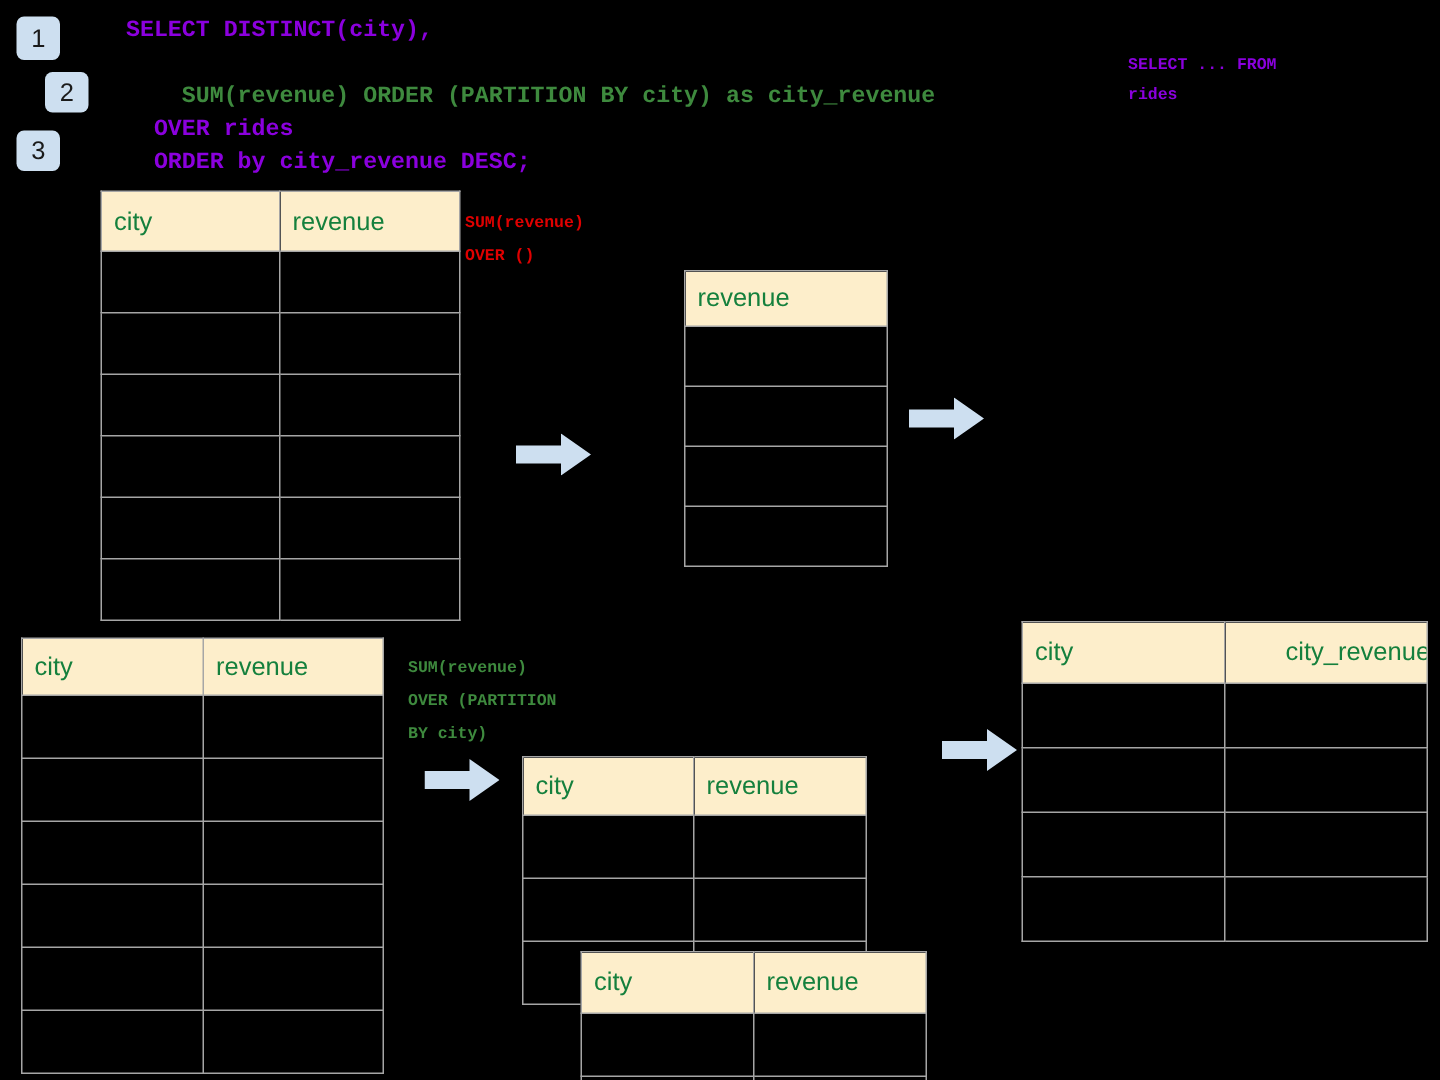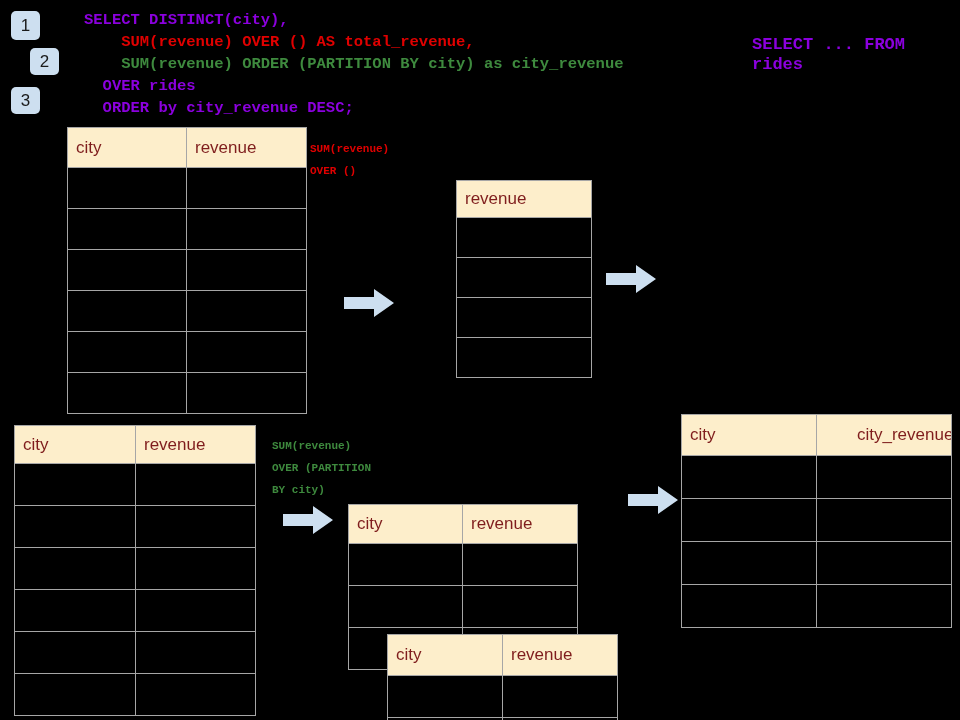--- a/index.html
+++ b/index.html
@@ -34,21 +34,21 @@
   
   .code {
     position: absolute;
     font-family: "Liberation Mono", "DejaVu Sans Mono", monospace;
     font-weight: bold;
     white-space: pre;
     line-height: 21.5px;
     letter-spacing: 0px;
   }
   .code-main { font-size: 15.5px; text-align: center; }
-  .code-small { font-size: 17px; line-height: 19px; }
+  .code-small { font-size: 11px; line-height: 19px; }
 
   
   .annot {
     position: absolute;
     font-family: "Liberation Mono", "DejaVu Sans Mono", monospace;
     font-weight: bold;
     font-size: 11px;
     line-height: 22px;
     white-space: pre;
   }
@@ -60,21 +60,21 @@
     table-layout: fixed;
     background: #000000;
   }
   .tbl td, .tbl th {
     border: 1px solid #a6a6a6;
     padding: 0 0 0 8px;
     margin: 0;
     text-align: left;
     font-family: "Liberation Sans", sans-serif;
     font-weight: normal;
-    color: #7f1d1d;
+    color: #15803d;
     box-sizing: border-box;
     overflow: hidden;
   }
   .tbl th {
     background: #fdeecb;
     font-size: 17px;
   }
   .tbl td {
     background: #000000;
     color: #ffffff;
@@ -96,21 +96,20 @@
   </div>
   <div class="badge" style="left:30px; top:48px; width:29px; height:27px;">
     <span>2</span>
   </div>
   <div class="badge" style="left:11px; top:87px; width:29px; height:27px;">
     <span>3</span>
   </div>
 
   <div class="code code-main" style="left:84px; top:10px; color:#8B00DE;">SELECT DISTINCT(city),</div>
 
-  <div class="code code-main" style="left:84px; top:32px; color:#E00000;">    SUM(revenue) OVER () AS total_revenue,</div>
 
   <div class="code code-main" style="left:84px; top:54px; color:#3E8A3E;">    SUM(revenue) ORDER (PARTITION BY city) as city_revenue</div>
 
   <div class="code code-main" style="left:84px; top:76px; color:#8B00DE;">  OVER rides</div>
 
   <div class="code code-main" style="left:84px; top:98px; color:#8B00DE;">  ORDER by city_revenue DESC;</div>
 
   <div class="code code-small" style="left:752px; top:35px; color:#8B00DE;">SELECT ... FROM</div>
   <div class="code code-small" style="left:752px; top:55px; color:#8B00DE;">rides</div>
 

